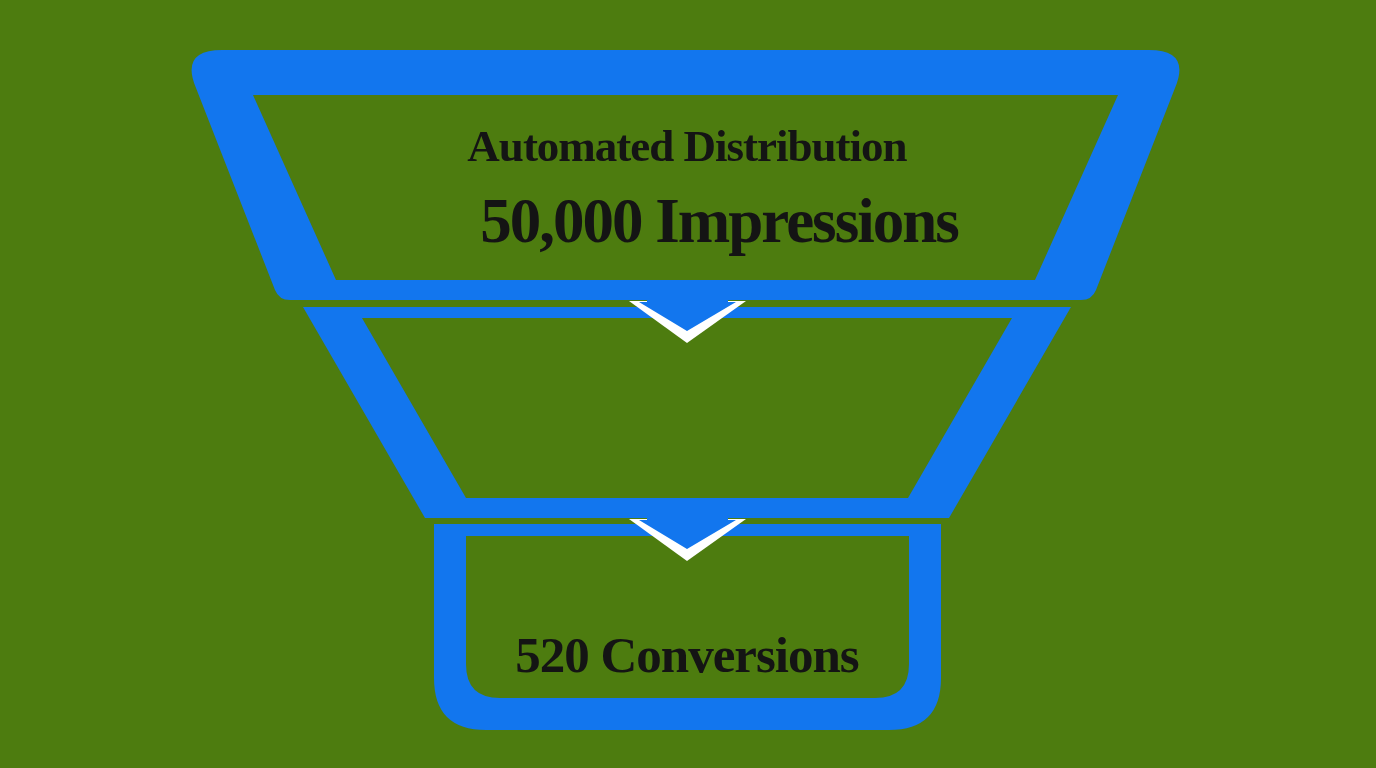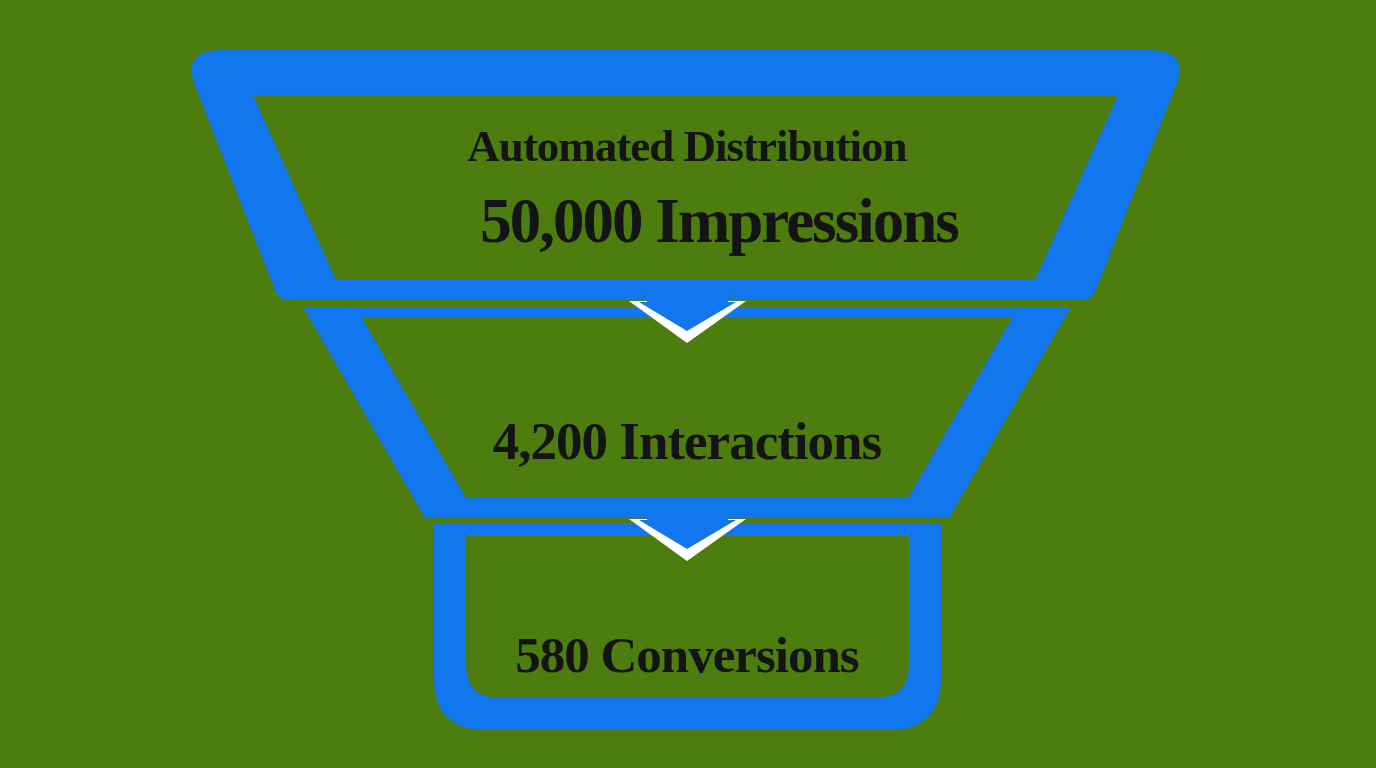--- a/index.html
+++ b/index.html
@@ -61,17 +61,16 @@
     <path class="blue" d="M 647,282 L 728,282 L 728,302 L 736,302 L 687,331 L 639,302 L 647,302 Z"></path>
 
     <path class="halo" d="M 629,519 L 746,519 L 687,561 Z"></path>
 
     <path class="blue" d="M 647,500 L 728,500 L 728,520 L 736,520 L 687,549 L 639,520 L 647,520 Z"></path>
   </svg>
 
   <div class="txt t1-label">Automated Distribution</div>
   <div class="txt t1-value">50,000 Impressions</div>
 
-  <div class="txt t2-value">4,200 Interactions</div>
 
-  <div class="txt t3-value">580 Conversions</div>
+  <div class="txt t3-value">520 Conversions</div>
 
 </div>
 
 </body></html>

